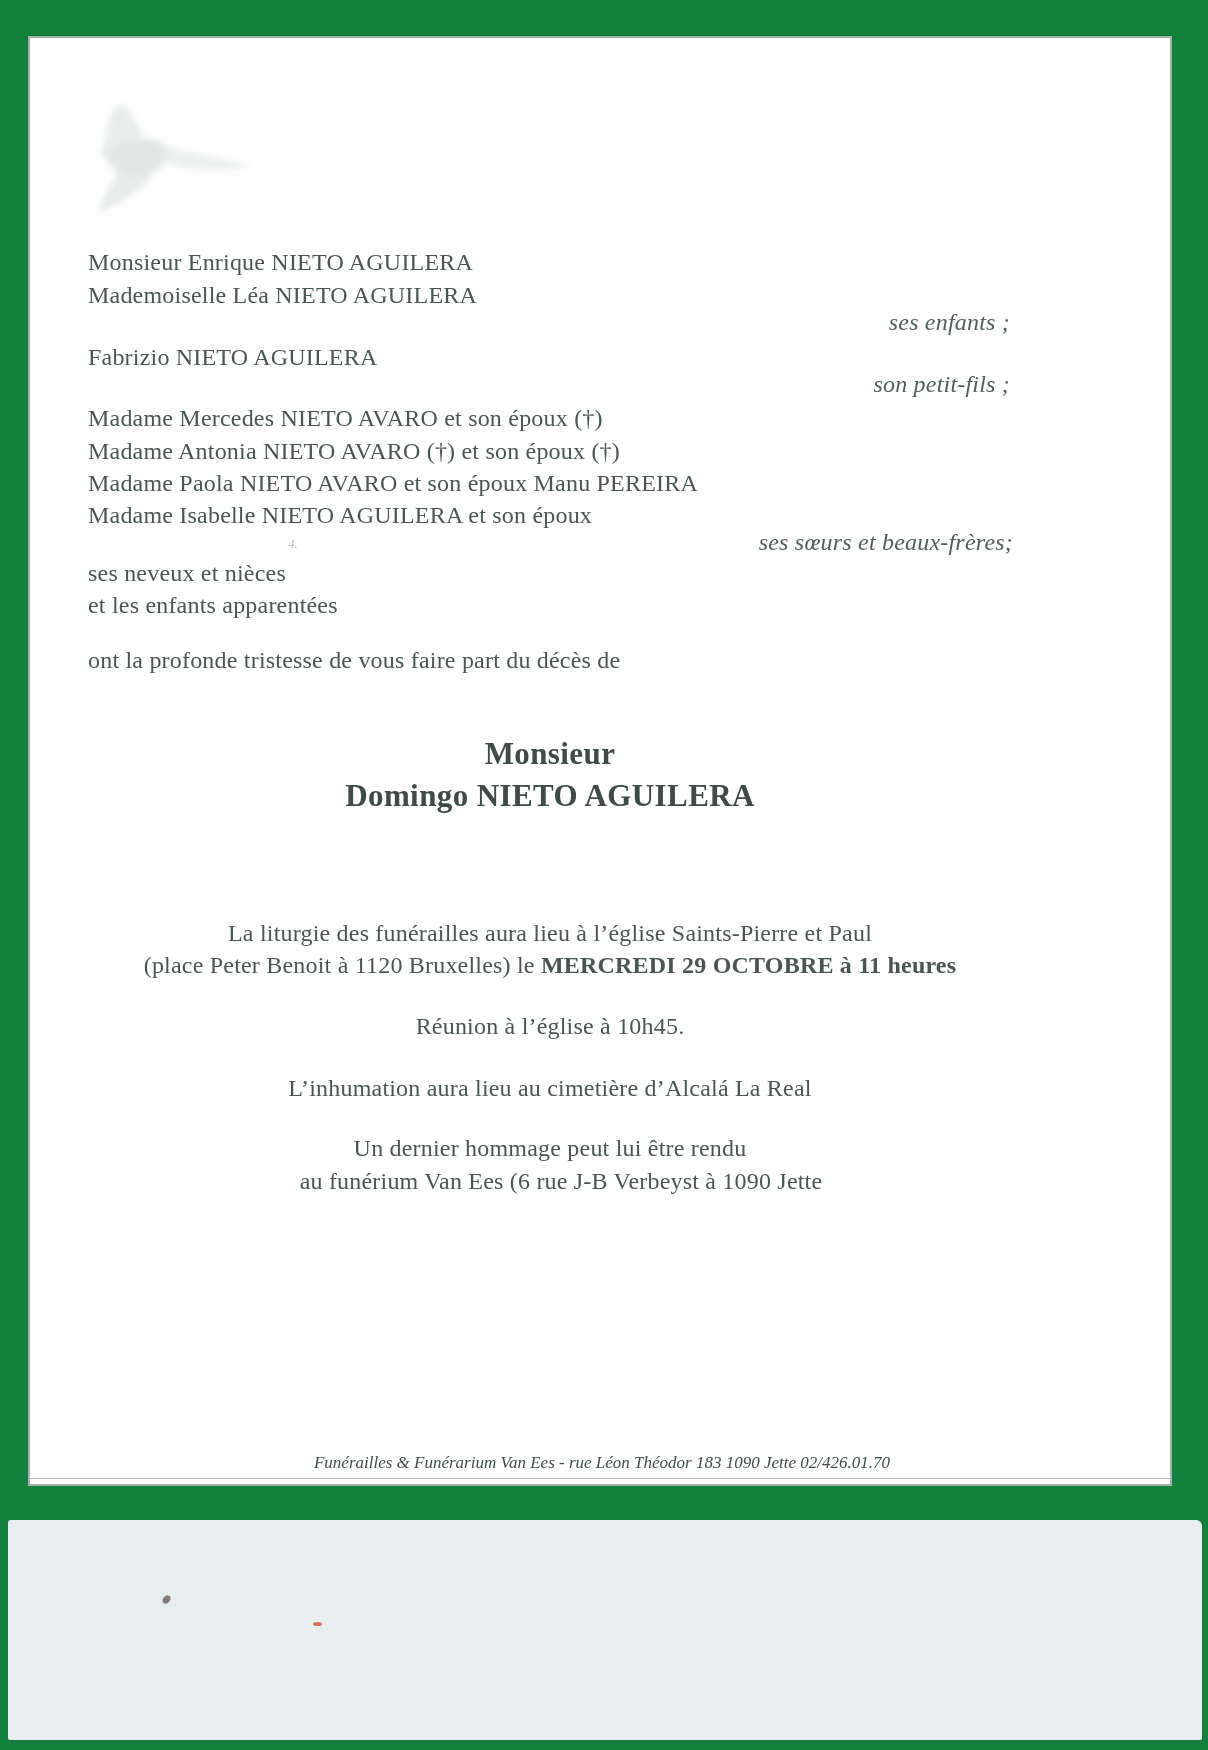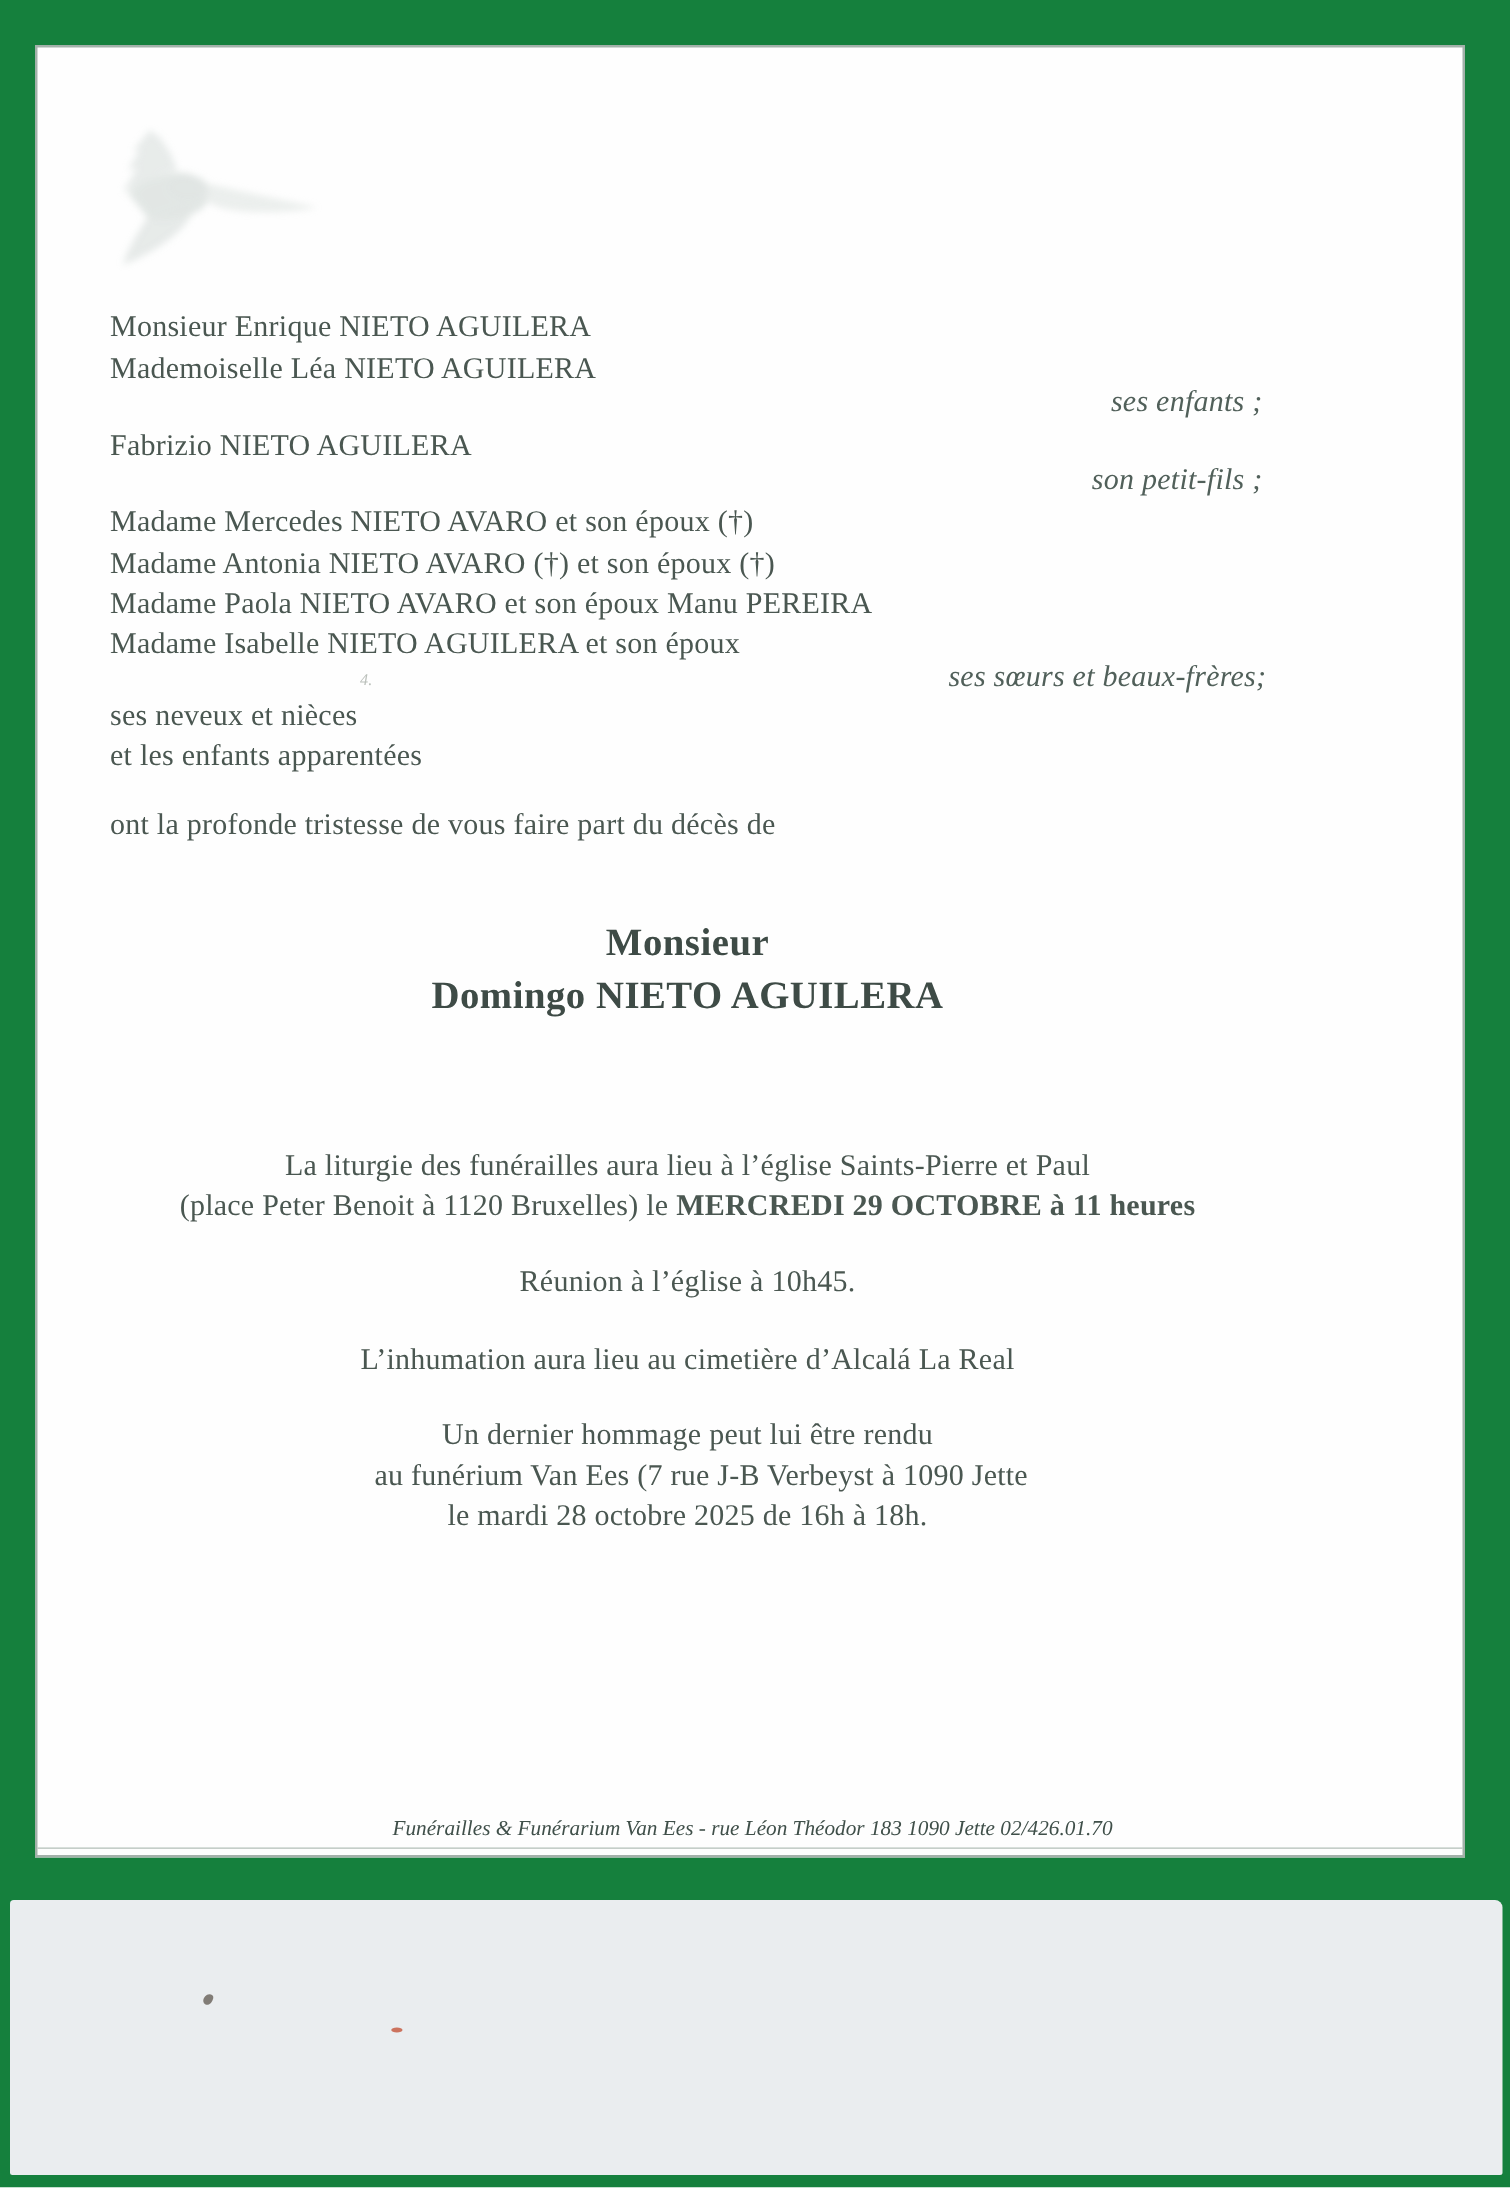--- a/index.html
+++ b/index.html
@@ -165,22 +165,21 @@
 
 
     <div class="line center" style="top:859px">La liturgie des funérailles aura lieu à l’église Saints-Pierre et Paul</div>
     <div class="line center" style="top:891px"><span>(place Peter Benoit à 1120 Bruxelles) le </span><b>MERCREDI 29 OCTOBRE à 11 heures</b></div>
 
     <div class="line center" style="top:952px">Réunion à l’église à 10h45.</div>
 
     <div class="line center" style="top:1074px">Un dernier hommage peut lui être rendu</div>
 
     <div class="line center" style="top:1014px">L’inhumation aura lieu au cimetière d’Alcalá La Real</div>
-    <div class="line center" style="top:1107px; width:1062px">au funérium Van Ees (7 rue J-B Verbeyst à 1090 Jette</div>
-    <div class="line center" style="top:1139px">le mardi 28 octobre 2025 de 16h à 18h.</div>
+    <div class="line center" style="top:1107px; width:1062px">au funérium Van Ees (6 rue J-B Verbeyst à 1090 Jette</div>
 
     <div class="footer-line" style="top:1415px">Funérailles &amp; Funérarium Van Ees  -  rue Léon Théodor 183 1090 Jette  02/426.01.70</div>
 
     <div class="footer-rule"></div>
   </div>
 
   <div class="scan-band">
     <span class="speck-dark"></span>
     <span class="speck-red"></span>
   </div>

